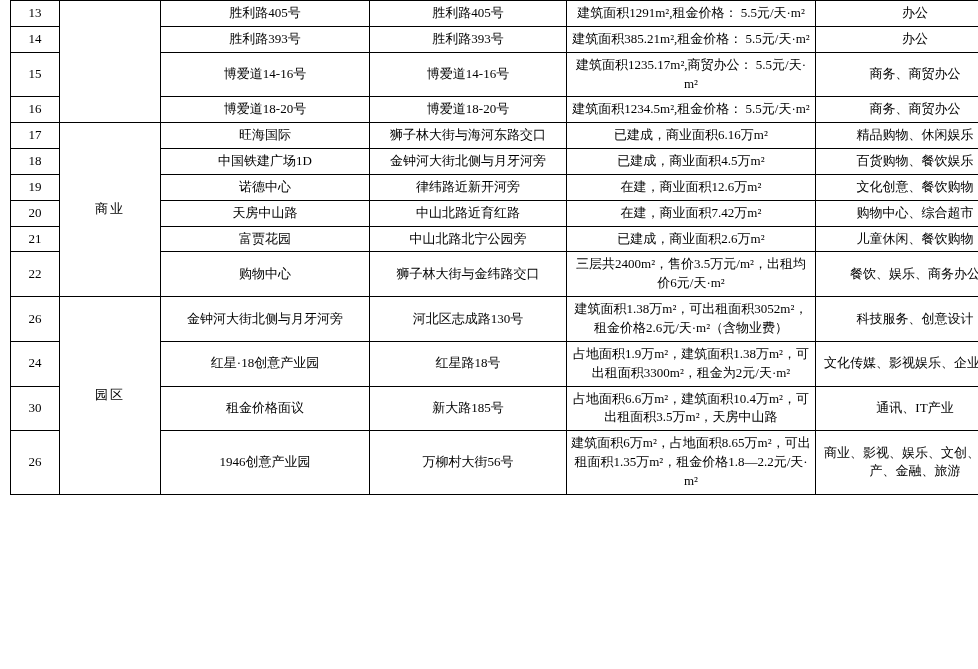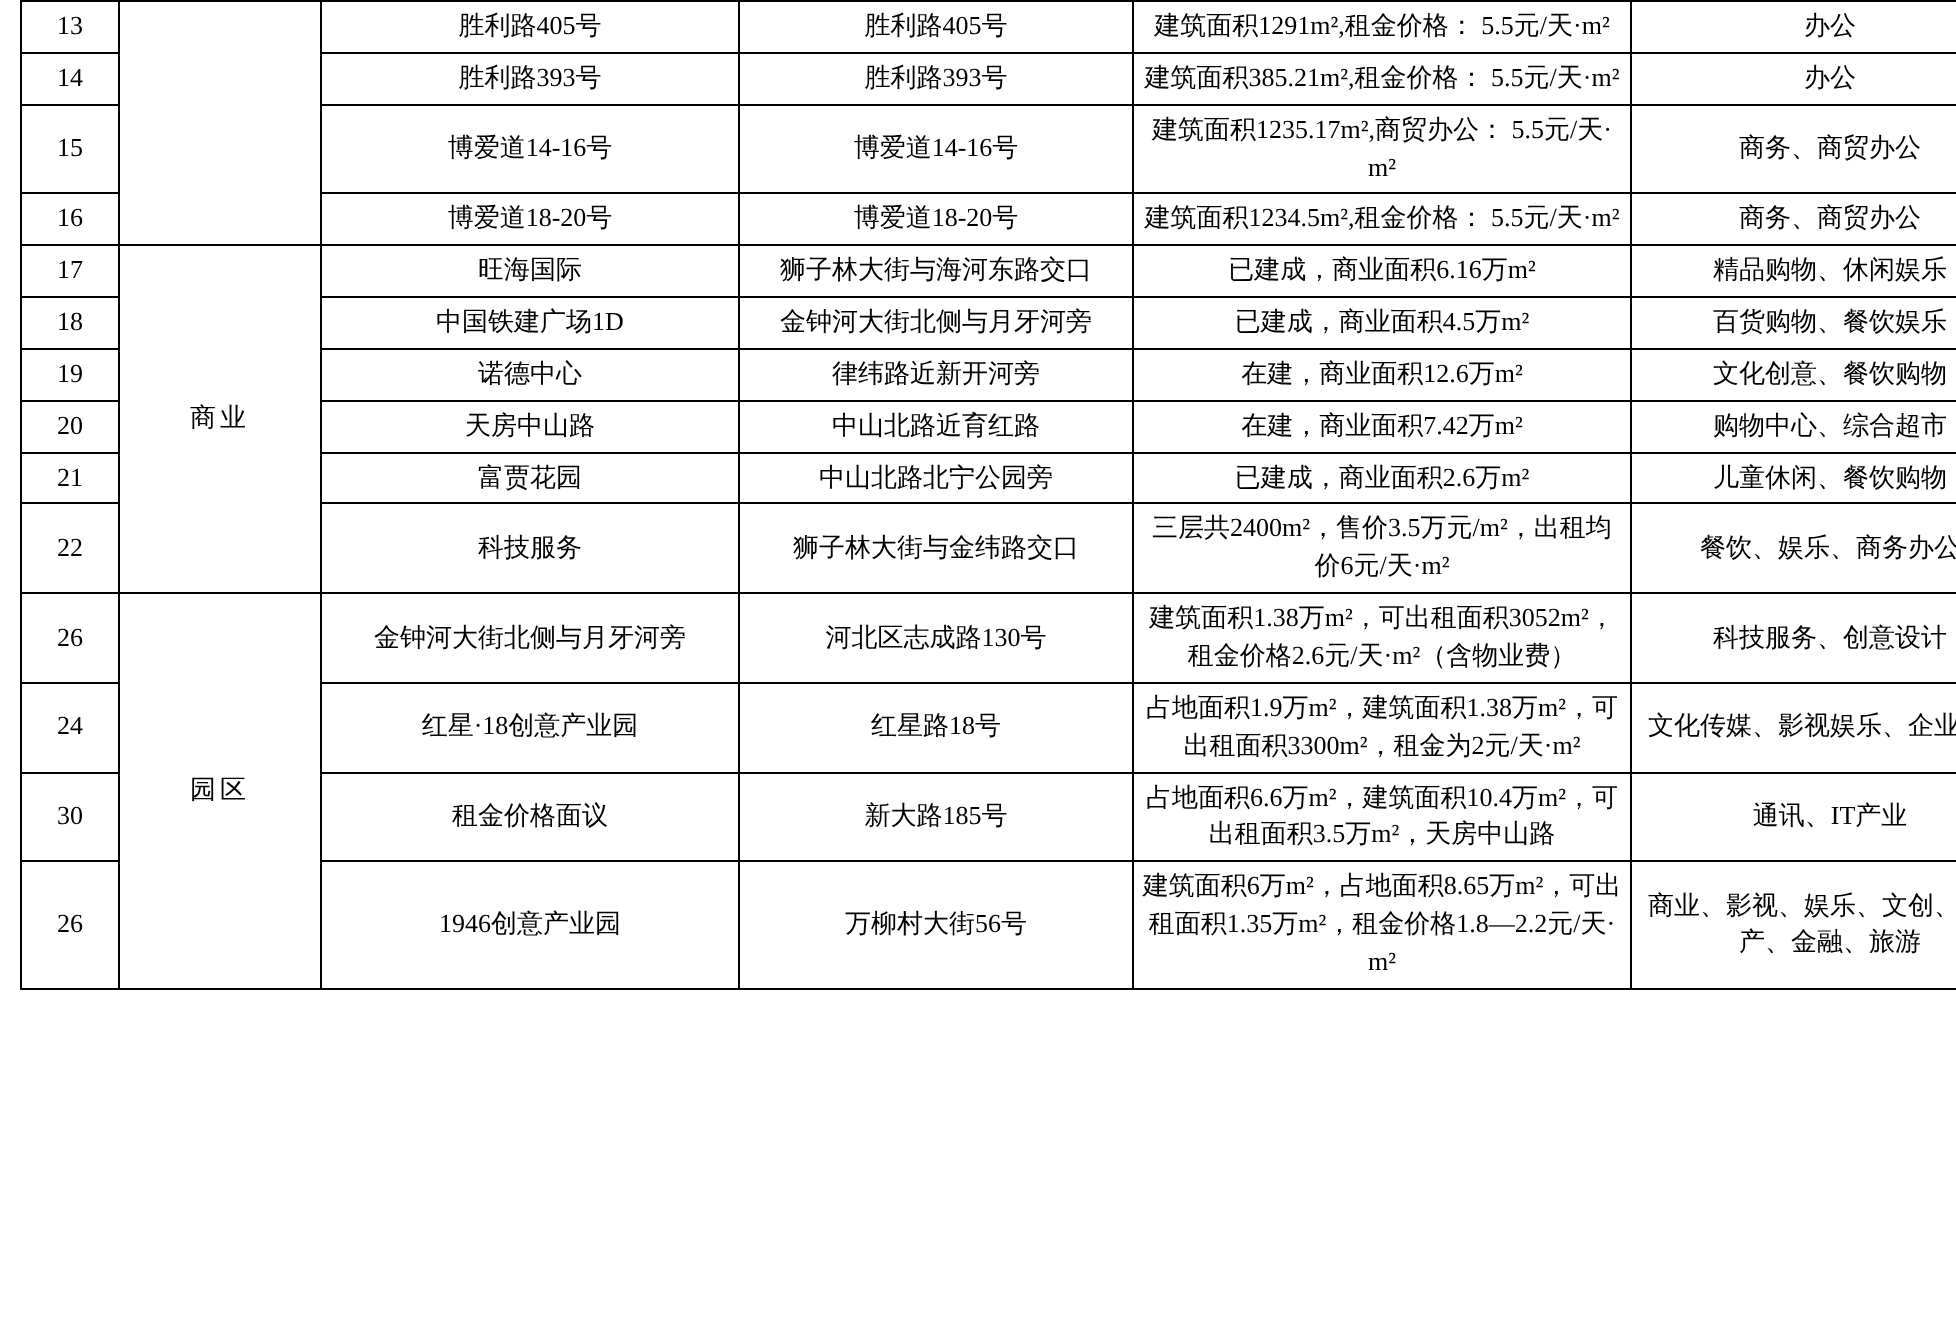--- a/index.html
+++ b/index.html
@@ -138,21 +138,21 @@
       <tr>
         <td class="num">21</td>
         <td class="name">富贾花园</td>
         <td class="addr">中山北路北宁公园旁</td>
         <td class="info">已建成，商业面积2.6万m²</td>
         <td class="use">儿童休闲、餐饮购物</td>
       </tr>
 
       <tr>
         <td class="num">22</td>
-        <td class="name">科技服务</td>
+        <td class="name">购物中心</td>
         <td class="addr">狮子林大街与金纬路交口</td>
         <td class="info">三层共2400m²，售价3.5万元/m²，出租均价6元/天·m²</td>
         <td class="use">餐饮、娱乐、商务办公</td>
       </tr>
 
       <tr>
         <td class="num">26</td>
         <td class="cat" rowspan="4">园区</td>
         <td class="name">金钟河大街北侧与月牙河旁</td>
         <td class="addr">河北区志成路130号</td>

